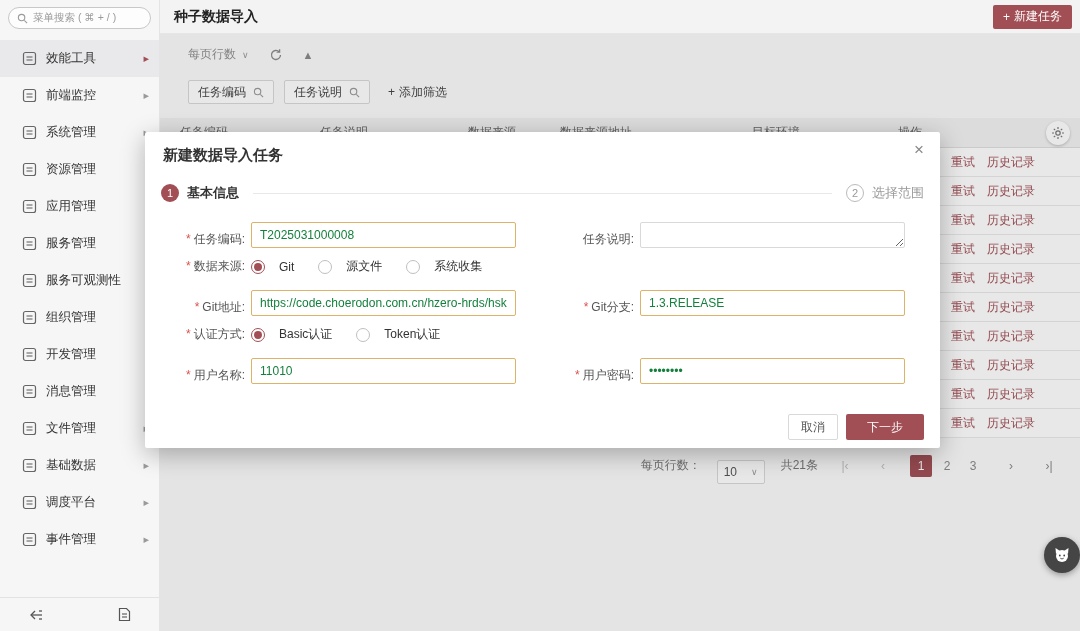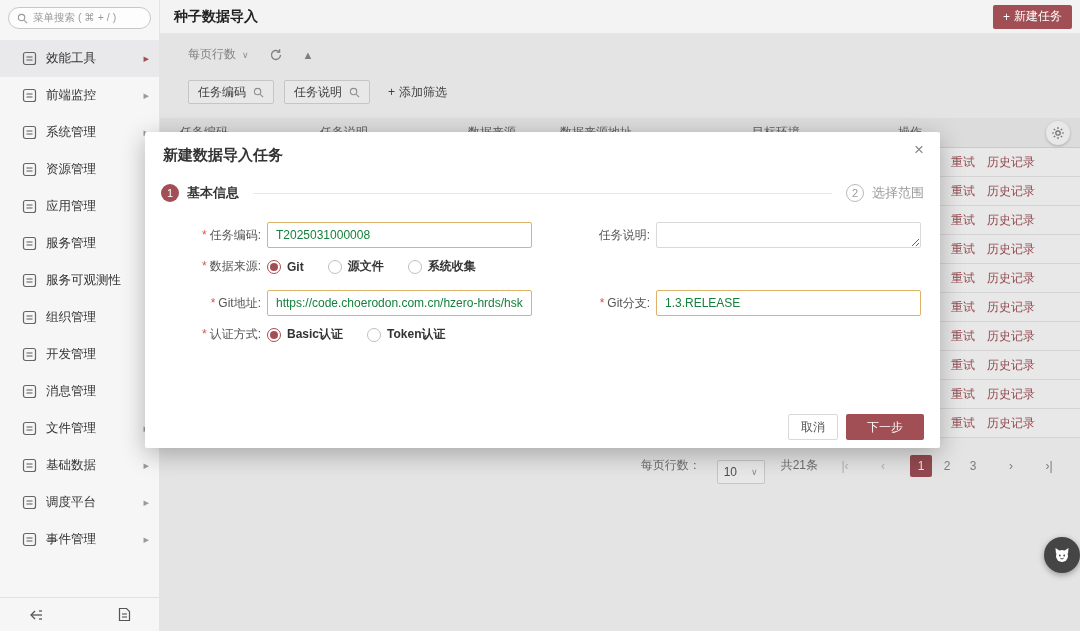--- a/index.html
+++ b/index.html
@@ -56,29 +56,29 @@
   .modal-close{position:absolute;right:16px;top:9px;font-size:17px;color:#888;cursor:pointer;line-height:1;}
   .steps{position:absolute;left:16px;right:16px;top:52px;display:flex;align-items:center;}
   .step-circle{width:18px;height:18px;border-radius:50%;display:flex;align-items:center;justify-content:center;font-size:11px;flex:none;}
   .step-circle.active{background:var(--accent);color:#fff;}
   .step-circle.inactive{border:1px solid #bbb;color:#999;background:#fff;}
   .step-label{margin-left:8px;font-size:13px;white-space:nowrap;}
   .step-label.active{color:#333;font-weight:bold;}
   .step-label.inactive{color:#999;}
   .step-line{flex:1;height:1px;background:#e8e8e8;margin:0 14px;}
   .mform{position:absolute;left:0;top:0;right:0;bottom:0;}
-  .frow{position:absolute;left:16px;right:16px;display:flex;align-items:center;}
+  .frow{position:absolute;left:0;right:16px;display:flex;align-items:flex-end;}
   .r1{top:90px}.r2{top:126px}.r3{top:158px}.r4{top:194px}.r5{top:226px}
   .flabel{width:100px;text-align:right;font-size:12px;color:#555;margin-right:6px;white-space:nowrap;flex:none;}
   .flabel2{width:118px;text-align:right;font-size:12px;color:#555;margin-right:6px;white-space:nowrap;flex:none;}
   .req{color:#d9534f;margin-right:3px;}
   .finput{width:265px;height:26px;border:1px solid var(--amber);border-radius:2px;font-size:12px;color:#15803d;padding:0 8px;background:#fff;outline:none;font-family:inherit;flex:none;}
   textarea.finput{border-color:#d9d9d9;height:26px;padding-top:5px;resize:both;}
   .radio-group{display:flex;align-items:center;}
-  .radio-opt{display:flex;align-items:center;gap:6px;font-size:12px;color:#333;margin-right:24px;cursor:pointer;font-weight:bold;}
+  .radio-opt{display:flex;align-items:center;gap:14px;font-size:12px;color:#333;margin-right:24px;cursor:pointer;}
   .radio{width:14px;height:14px;border-radius:50%;border:1px solid #bfbfbf;background:#fff;display:inline-flex;align-items:center;justify-content:center;flex:none;}
   .radio.checked{border-color:var(--accent);}
   .radio.checked::after{content:"";width:8px;height:8px;border-radius:50%;background:var(--accent);}
   .modal-footer{position:absolute;right:16px;top:282px;display:flex;gap:8px;}
   .btn-cancel{height:26px;padding:0 12px;border:1px solid #d9d9d9;background:#fff;color:#555;font-size:12px;border-radius:2px;cursor:pointer;font-family:inherit;}
   .btn-next{height:26px;padding:0 21px;border:none;background:var(--accent);color:#fff;font-size:12px;border-radius:2px;cursor:pointer;font-family:inherit;}
 
   .support{position:absolute;left:1044px;top:537px;width:36px;height:36px;border-radius:50%;background:#454545;z-index:11;display:flex;align-items:center;justify-content:center;box-shadow:0 2px 6px rgba(0,0,0,.35);cursor:pointer;}
 </style>
 </head>
@@ -426,20 +426,26 @@
             <span class="radio checked"></span>
             <span>Basic认证</span>
           </span>
         <span class="radio-opt">
             <span class="radio"></span>
             <span>Token认证</span>
           </span>
       </span>
     </div>
 
+    <div class="frow r5">
+      <span class="flabel"><span class="req">*</span><span>用户名称:</span></span>
+      <input class="finput" value="11010" style="">
+      <span class="flabel2"><span class="req">*</span><span>用户密码:</span></span>
+      <input class="finput" value="••••••••" style="">
+    </div>
   </div>
 
   <div class="modal-footer">
     <button class="btn-cancel">取消</button>
     <button class="btn-next">下一步</button>
   </div>
 </div>
 
 <div class="support">
   <svg width="20" height="20" viewBox="0 0 20 20">

